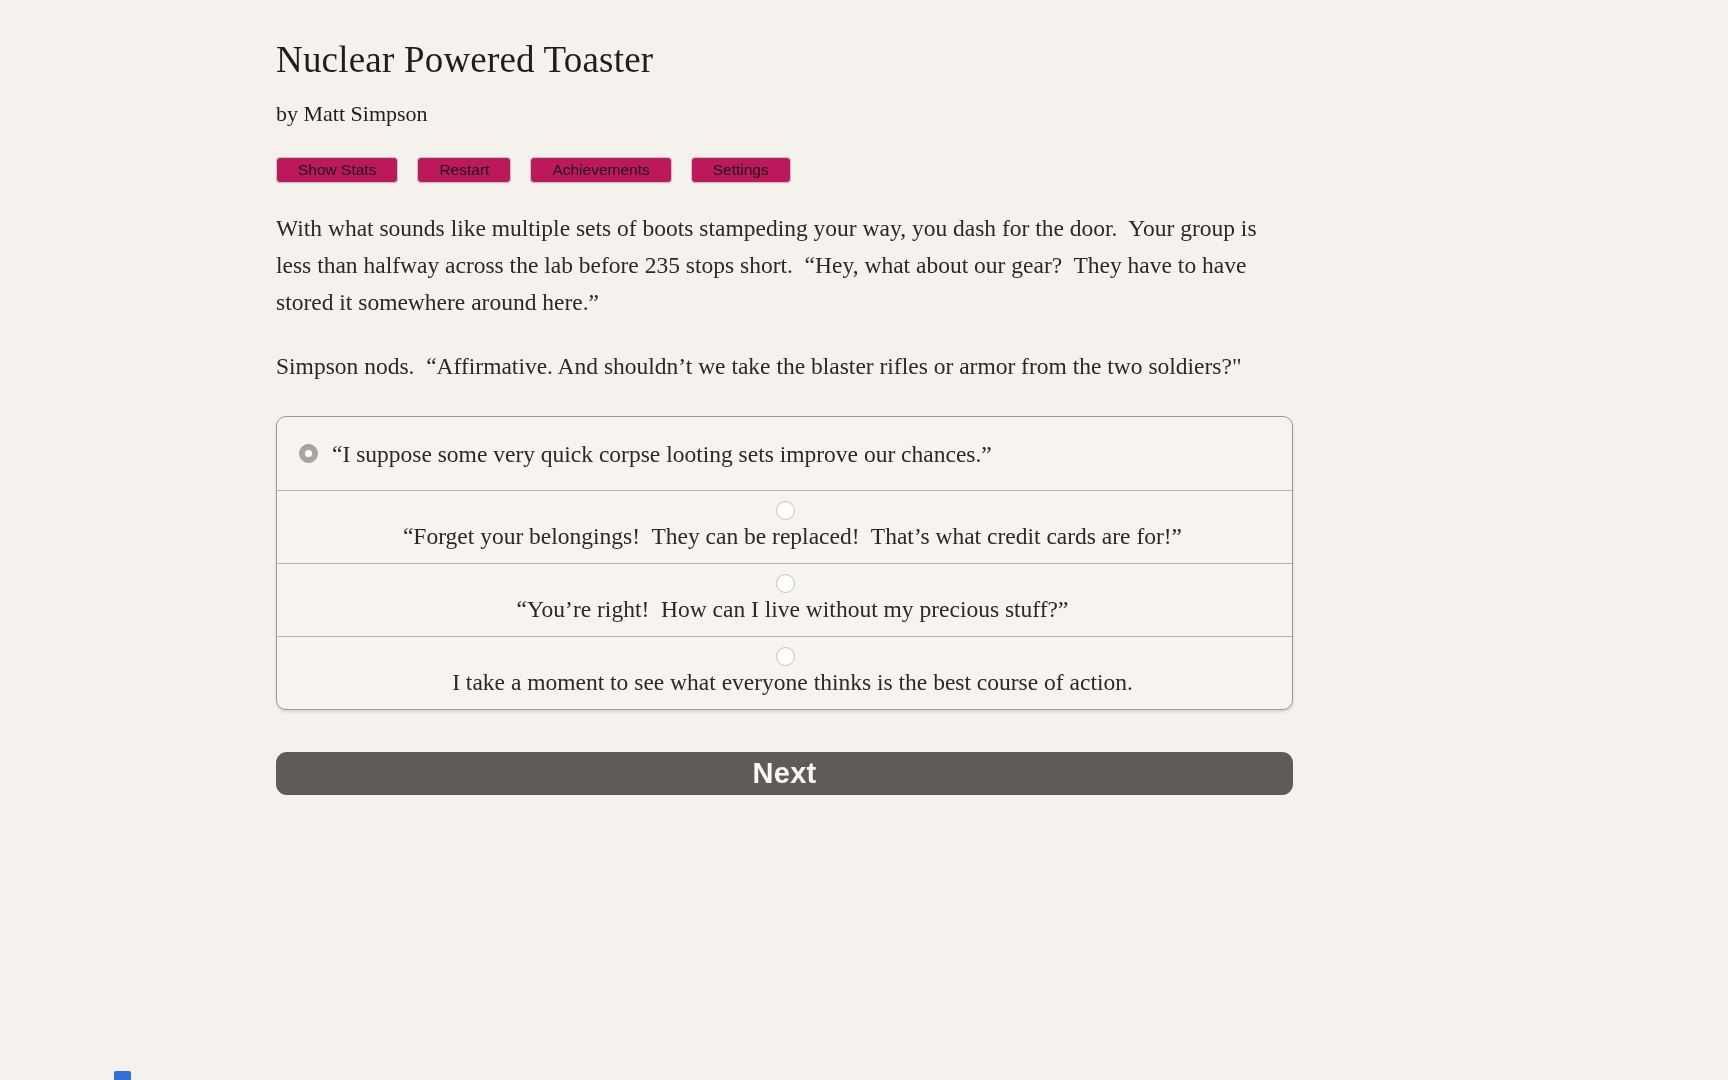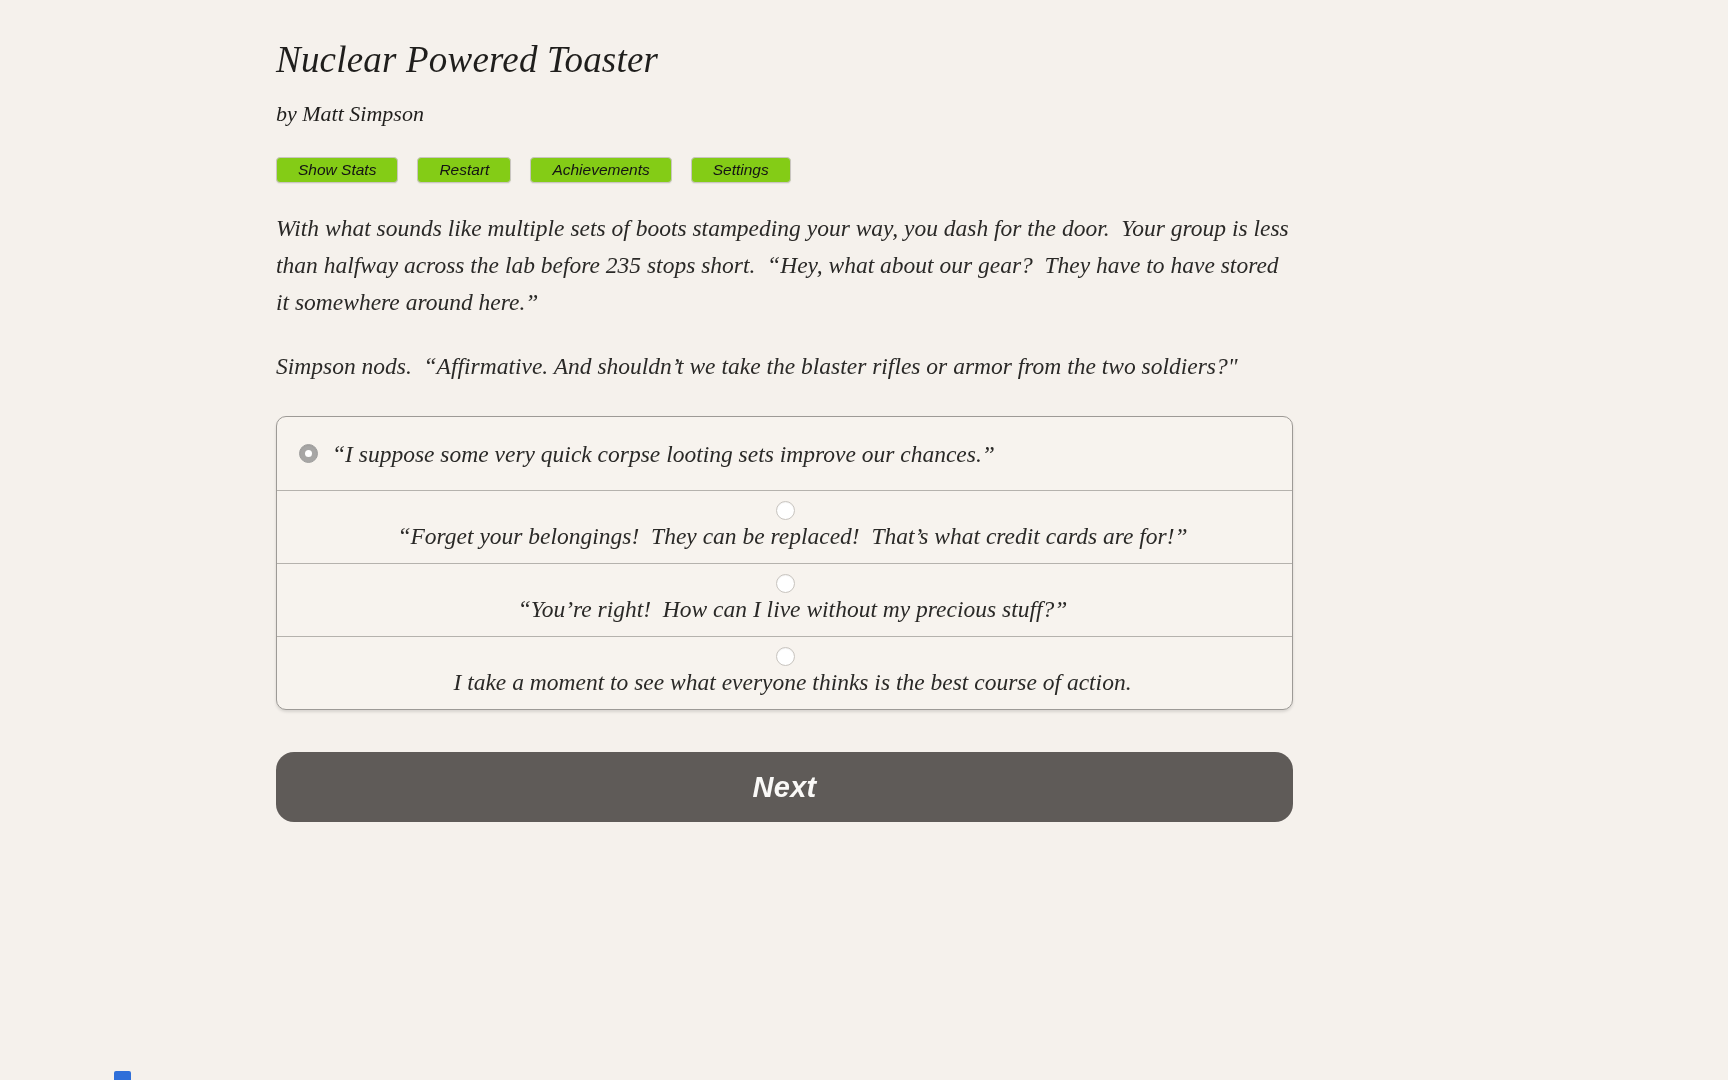--- a/index.html
+++ b/index.html
@@ -1,15 +1,15 @@
 <!DOCTYPE html>
 <html><head>
 <meta charset="utf-8">
 <style>
-  * { margin:0; padding:0; box-sizing:border-box;font-style:italic; }
+  * { margin:0; padding:0; box-sizing:border-box; }
   html,body { width:1728px; height:1080px; overflow:hidden; }
   body {
     background:#f5f1ec;
     font-family:"Liberation Serif", serif;
     color:#2a2927;
     position:relative;
   }
   .content {
     position:absolute;
     left:276px;
@@ -32,21 +32,21 @@
   .toolbar {
     margin-top:30px;
     display:flex;
     gap:19px;
     align-items:center;
   }
   .toolbar button {
     font-family:"Liberation Sans", sans-serif;
     font-size:15.5px;
     color:#141414;
-    background:#84cc16;
+    background:#be185d;
     border:1px solid #c9c5c0;
     border-radius:4px;
     height:26px;
     padding:0 21px;
     box-shadow:0 1px 1px rgba(0,0,0,0.06);
     cursor:pointer;
     white-space:nowrap;
   }
   .story p {
     margin-top:27px;
@@ -101,24 +101,24 @@
     margin-left:14px;
     font-size:23.5px;
     line-height:32px;
     white-space:pre-wrap;
     color:#2a2927;
   }
   .next-button {
     display:block;
     margin-top:42px;
     width:100%;
-    height:70px;
+    height:43px;
     background:#5f5b58;
     border:none;
-    border-radius:18px;
+    border-radius:11px;
     color:#faf9f7;
     font-family:"Liberation Sans", sans-serif;
     font-size:29px;
     font-weight:700;
     letter-spacing:0.3px;
     cursor:pointer;
   }
   .bottom-clipped {
     position:absolute;
     left:114px;

